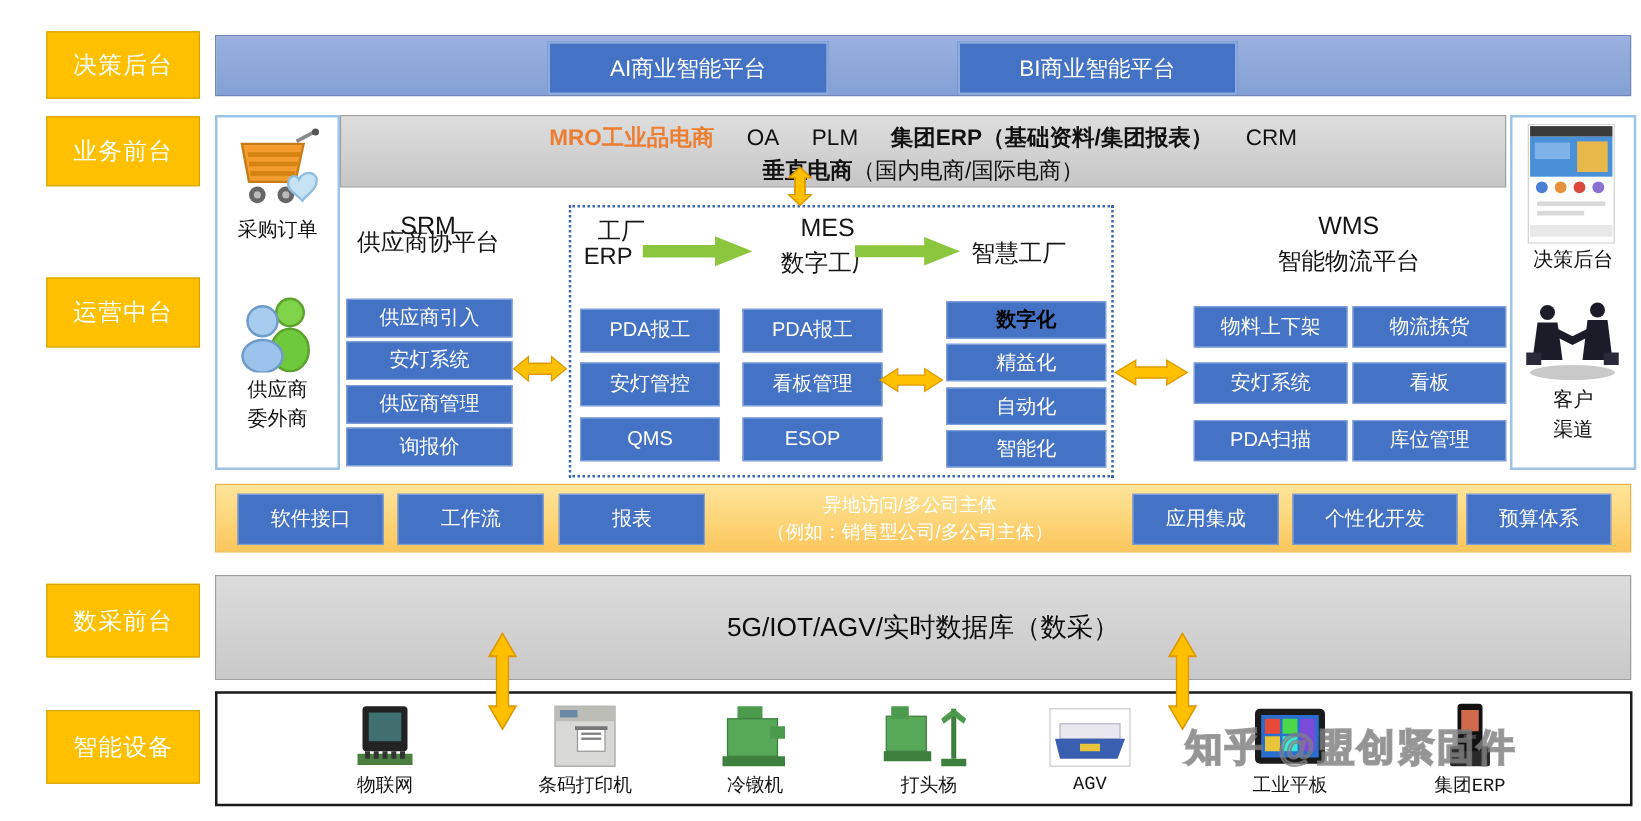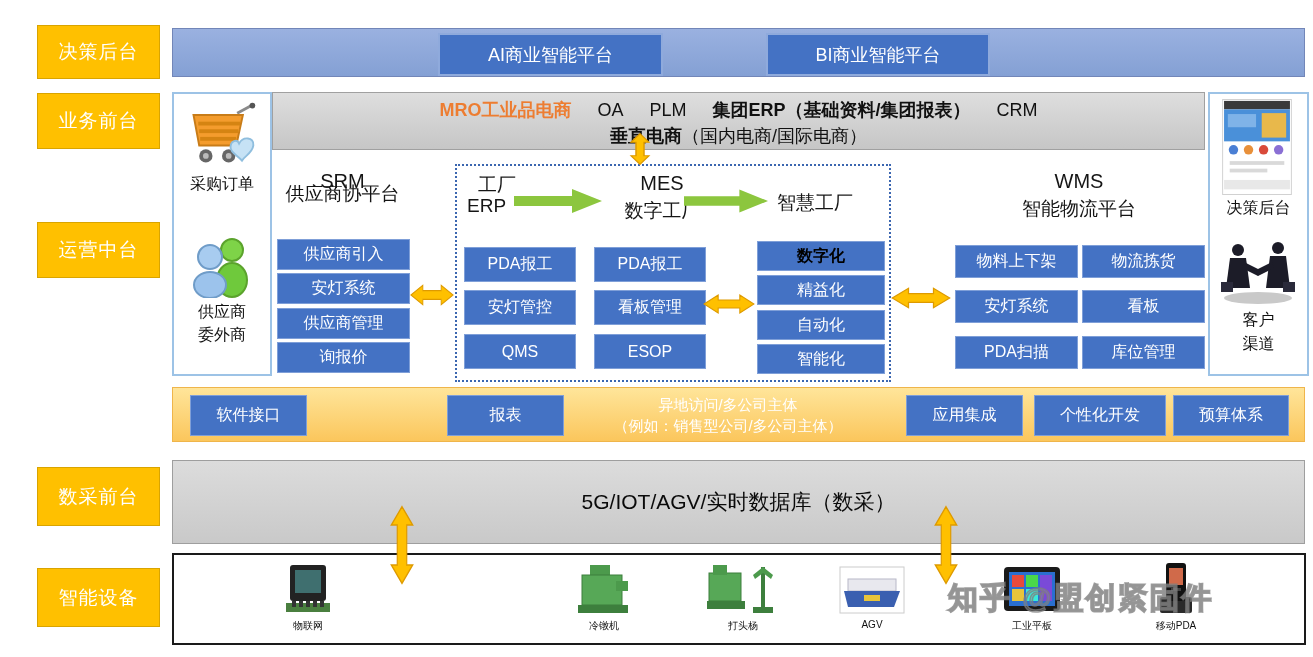--- a/index.html
+++ b/index.html
@@ -21,21 +21,21 @@
   .title{font-size:20px;color:#151515;text-align:center;}
   .subtitle{font-size:19px;color:#151515;text-align:center;}
   .dottedbox{border:2px dotted #3B66B0;background:transparent;}
   .yellowband{background:linear-gradient(#FFE59A,#FBC65C);border:1px solid #EFB54B;}
   .bandnote{color:#fff;font-size:15px;line-height:21px;text-align:center;}
   .gband{background:linear-gradient(#dcdcdc,#c9c9c9);border:1px solid #9e9e9e;}
   .gband-text{font-size:21px;font-weight:500;color:#0a0a0a;}
   .devicebox{background:#fff;border:2px solid #1a1a1a;}
   .device{display:flex;flex-direction:column;align-items:center;}
   .device .thumb{height:58px;display:flex;align-items:flex-end;justify-content:center;}
-  .device .dlabel{font-size:10px;color:#111;margin-top:2px;white-space:nowrap;}
+  .device .dlabel{font-size:15px;color:#111;margin-top:2px;white-space:nowrap;font-family:Liberation Mono, monospace;}
   .watermark{font-size:30px;font-weight:bold;letter-spacing:2px;white-space:nowrap;
              color:rgba(150,150,150,0.35);-webkit-text-stroke:1.5px rgba(125,125,125,0.75);z-index:9;}
   svg{display:block;}
 </style>
 </head>
 <body>
 
 <div class="stage">
 
   <div class="abs ylabel flexc" style="left:37px;top:25px;width:121px;height:52px">决策后台</div>
@@ -190,20 +190,21 @@
   <div class="abs subtitle" style="left:955px;top:196px;width:248px">智能物流平台</div>
   <div class="abs bluebtn flexc" style="left:955px;top:245px;width:121px;height:31px">物料上下架</div>
   <div class="abs bluebtn flexc" style="left:1082px;top:245px;width:121px;height:31px">物流拣货</div>
   <div class="abs bluebtn flexc" style="left:955px;top:290px;width:121px;height:31px">安灯系统</div>
   <div class="abs bluebtn flexc" style="left:1082px;top:290px;width:121px;height:31px">看板</div>
   <div class="abs bluebtn flexc" style="left:955px;top:336px;width:121px;height:31px">PDA扫描</div>
   <div class="abs bluebtn flexc" style="left:1082px;top:336px;width:121px;height:31px">库位管理</div>
 
   <div class="abs yellowband" style="left:172px;top:387px;width:1131px;height:53px">
     <div class="abs bluebtn flexc" style="left:17px;top:7px;width:115px;height:39px">软件接口</div>
+    <div class="abs bluebtn flexc" style="left:145px;top:7px;width:115px;height:39px">工作流</div>
     <div class="abs bluebtn flexc" style="left:274px;top:7px;width:115px;height:39px">报表</div>
     <div class="abs bandnote" style="left:395px;top:6px;width:320px">
       <div>异地访问/多公司主体</div>
       <div>（例如：销售型公司/多公司主体）</div>
     </div>
     <div class="abs bluebtn flexc" style="left:733px;top:7px;width:115px;height:39px">应用集成</div>
     <div class="abs bluebtn flexc" style="left:861px;top:7px;width:130px;height:39px">个性化开发</div>
     <div class="abs bluebtn flexc" style="left:1000px;top:7px;width:114px;height:39px">预算体系</div>
   </div>
 
@@ -222,20 +223,34 @@
           <rect x="16" y="40" width="4" height="6" fill="#333"></rect>
             <rect x="23" y="40" width="4" height="6" fill="#333"></rect>
           <rect x="30" y="40" width="4" height="6" fill="#333"></rect>
             <rect x="37" y="40" width="4" height="6" fill="#333"></rect>
           <rect x="44" y="40" width="4" height="6" fill="#333"></rect>
         </svg>
       </div>
       <div class="dlabel">物联网</div>
     </div>
 
+    <div class="abs device" style="left:249px;top:4px;width:90px">
+      <div class="thumb">
+        <svg width="64" height="56" viewBox="0 0 64 56">
+          <rect x="8" y="4" width="48" height="48" fill="#d8d8d4" stroke="#a5a5a0"></rect>
+          <rect x="8" y="4" width="48" height="12" fill="#bdbdb8"></rect>
+          <rect x="12" y="7" width="14" height="6" fill="#6a8aa8"></rect>
+          <rect x="26" y="22" width="22" height="18" fill="#fff" stroke="#999"></rect>
+          <rect x="29" y="25" width="16" height="2" fill="#888"></rect>
+            <rect x="29" y="29" width="16" height="2" fill="#888"></rect>
+          <rect x="24" y="20" width="26" height="3" fill="#777"></rect>
+        </svg>
+      </div>
+      <div class="dlabel">条码打印机</div>
+    </div>
 
     <div class="abs device" style="left:385px;top:4px;width:90px">
       <div class="thumb">
         <svg width="64" height="56" viewBox="0 0 64 56">
           <rect x="18" y="4" width="20" height="14" fill="#4c9a4c"></rect>
           <rect x="10" y="14" width="40" height="30" fill="#57A857" stroke="#3d7f3d"></rect>
           <rect x="44" y="20" width="12" height="10" fill="#4c9a4c"></rect>
           <rect x="6" y="44" width="50" height="8" fill="#3d7f3d"></rect>
         </svg>
       </div>
@@ -286,21 +301,21 @@
 
     <div class="abs device" style="left:957px;top:4px;width:90px">
       <div class="thumb">
         <svg width="64" height="56" viewBox="0 0 64 56">
           <rect x="16" y="36" width="32" height="16" rx="2" fill="#2a2a2a"></rect>
           <rect x="22" y="2" width="20" height="38" rx="3" fill="#111"></rect>
           <rect x="25" y="7" width="14" height="17" fill="#d06a4a"></rect>
           <rect x="27" y="27" width="10" height="3" fill="#444"></rect>
         </svg>
       </div>
-      <div class="dlabel">移动PDA</div>
+      <div class="dlabel">集团ERP</div>
     </div>
   </div>
 
   <div class="abs" style="left:389px;top:505px;z-index:6">
     <svg width="26" height="80" viewBox="0 0 22 48" preserveAspectRatio="none">
       <polygon points="11,1 20,12 15,12 15,36 20,36 11,47 2,36 7,36 7,12 2,12" fill="#FFC000" stroke="#DE9A00"></polygon>
       </svg>
   </div>
   <div class="abs" style="left:933px;top:505px;z-index:6">
     <svg width="26" height="80" viewBox="0 0 22 48" preserveAspectRatio="none">

